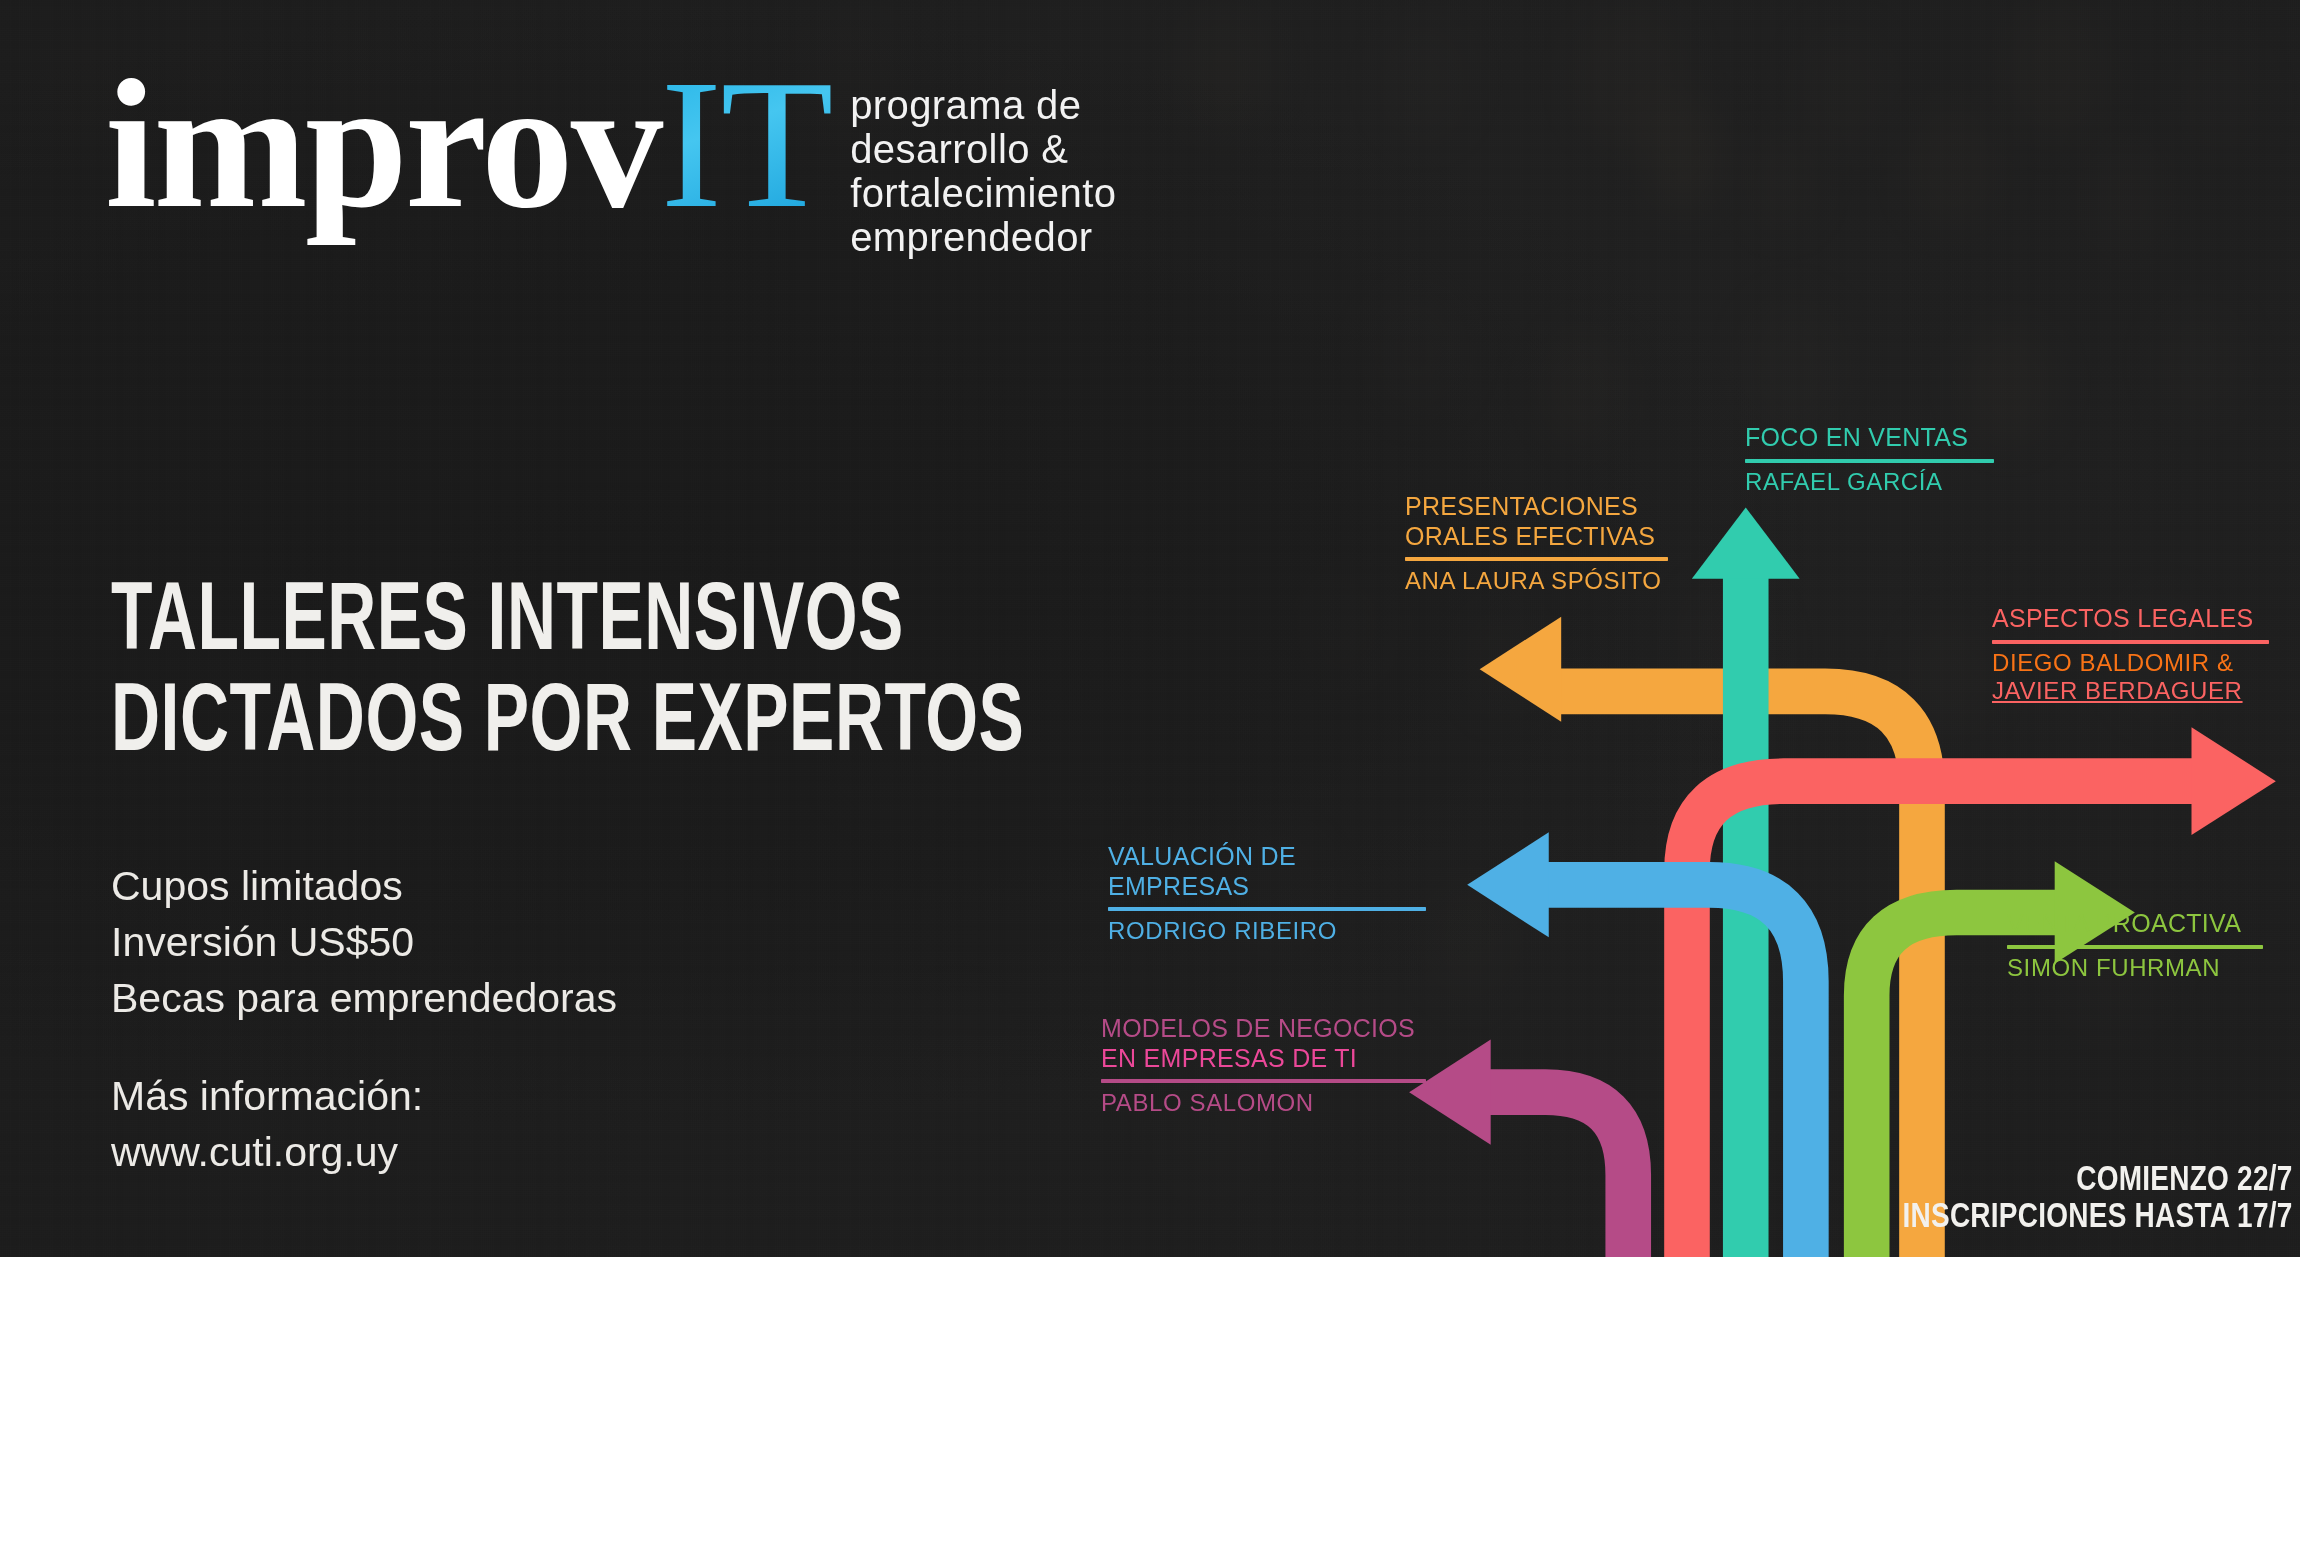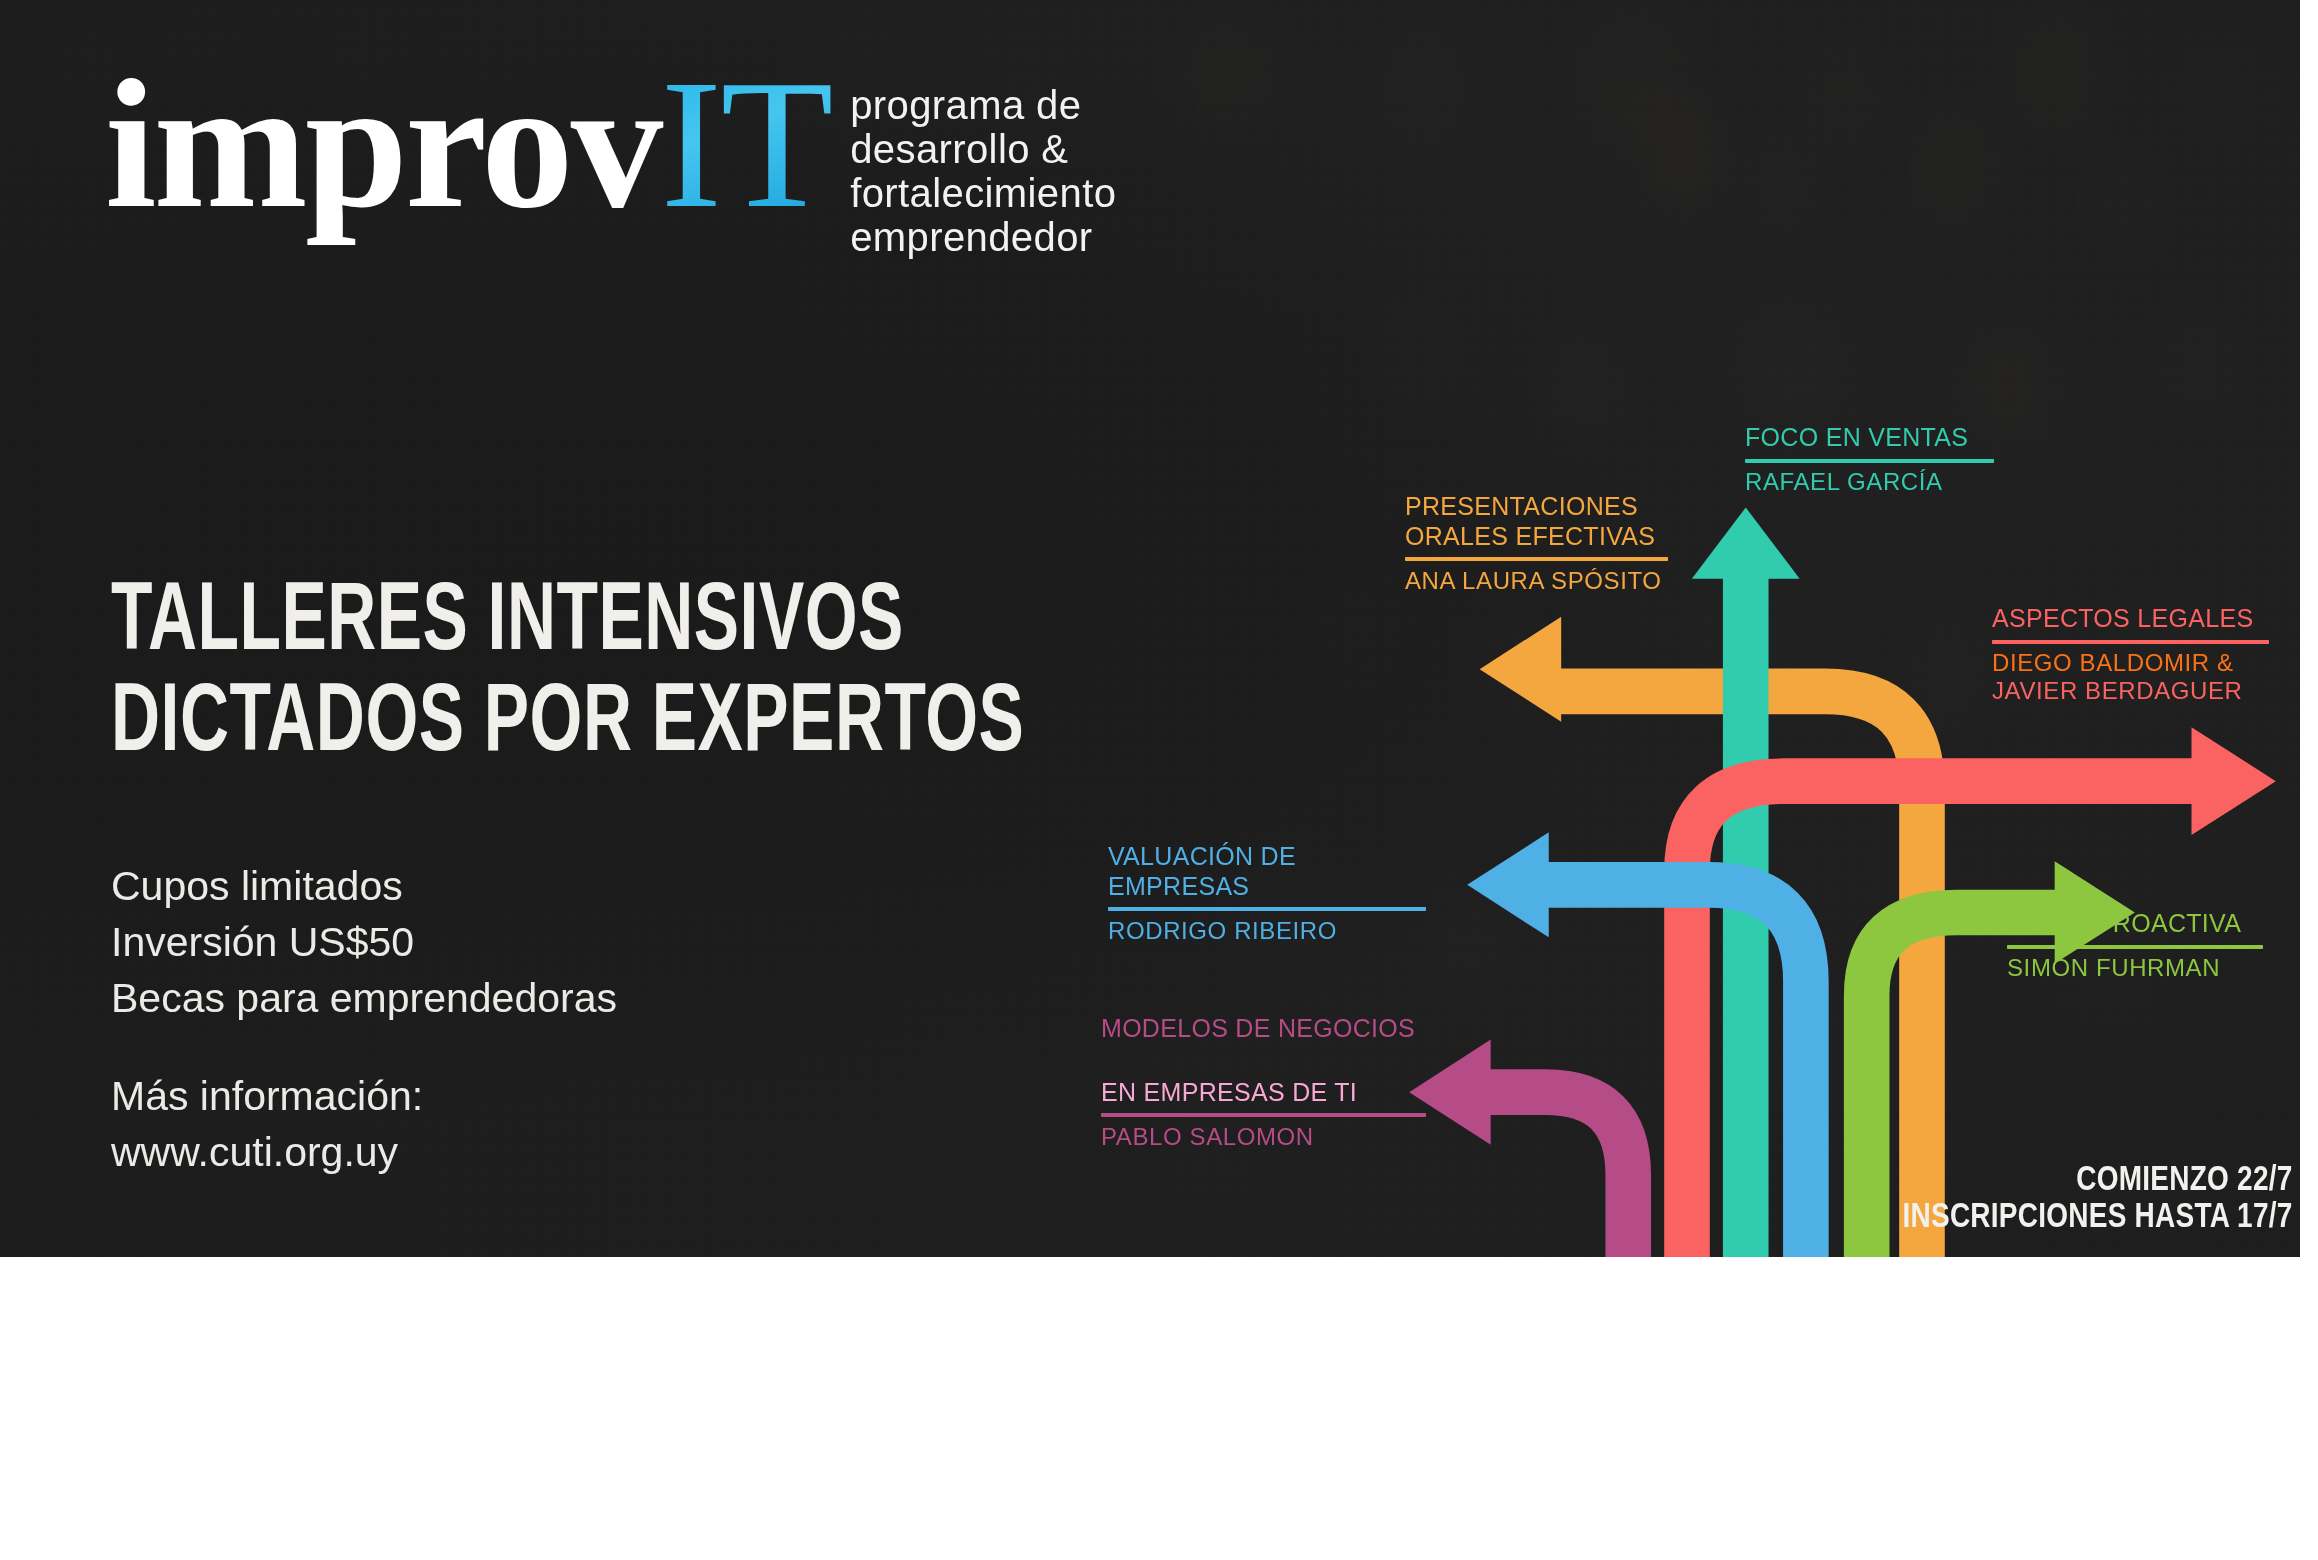--- a/index.html
+++ b/index.html
@@ -186,38 +186,38 @@
       <div class="t" style="color:#f5a73f;">PRESENTACIONES</div>
       <div class="t" style="color:#f5a73f;">ORALES EFECTIVAS</div>
       <div class="rule" style="background:#f5a73f;"></div>
       <div class="n" style="color:#f5a73f;">ANA LAURA SPÓSITO</div>
     </div>
 
     <div class="wlabel" style="left:1992px;top:604px;width:277px;">
       <div class="t" style="color:#fb6362;">ASPECTOS LEGALES</div>
       <div class="rule" style="background:#fb6362;"></div>
       <div class="n" style="color:#f97316;">DIEGO BALDOMIR &amp;</div>
-      <div class="n" style="color:#fb6362;">JAVIER BERDAGUER</div>
+      <div class="n" style="color:#fb6362;text-decoration:underline;">JAVIER BERDAGUER</div>
     </div>
 
     <div class="wlabel" style="left:2007px;top:909px;width:256px;">
       <div class="t" style="color:#8dc63f;">VENTA PROACTIVA</div>
       <div class="rule" style="background:#8dc63f;"></div>
       <div class="n" style="color:#8dc63f;">SIMÓN FUHRMAN</div>
     </div>
 
     <div class="wlabel" style="left:1108px;top:842px;width:318px;">
       <div class="t" style="color:#4fb0e5;">VALUACIÓN DE EMPRESAS</div>
       <div class="rule" style="background:#4fb0e5;"></div>
       <div class="n" style="color:#4fb0e5;">RODRIGO RIBEIRO</div>
     </div>
 
     <div class="wlabel" style="left:1101px;top:1014px;width:325px;">
       <div class="t" style="color:#b54b87;">MODELOS DE NEGOCIOS</div>
-      <div class="t" style="color:#f9a8d4;margin-top:34px;">EN EMPRESAS DE TI</div>
+      <div class="t" style="color:#ec4899;">EN EMPRESAS DE TI</div>
       <div class="rule" style="background:#b54b87;"></div>
       <div class="n" style="color:#b54b87;">PABLO SALOMON</div>
     </div>
 
     <div class="dates">
       <div>COMIENZO 22/7</div>
       <div>INSCRIPCIONES HASTA 17/7</div>
     </div>
   </div>
 

